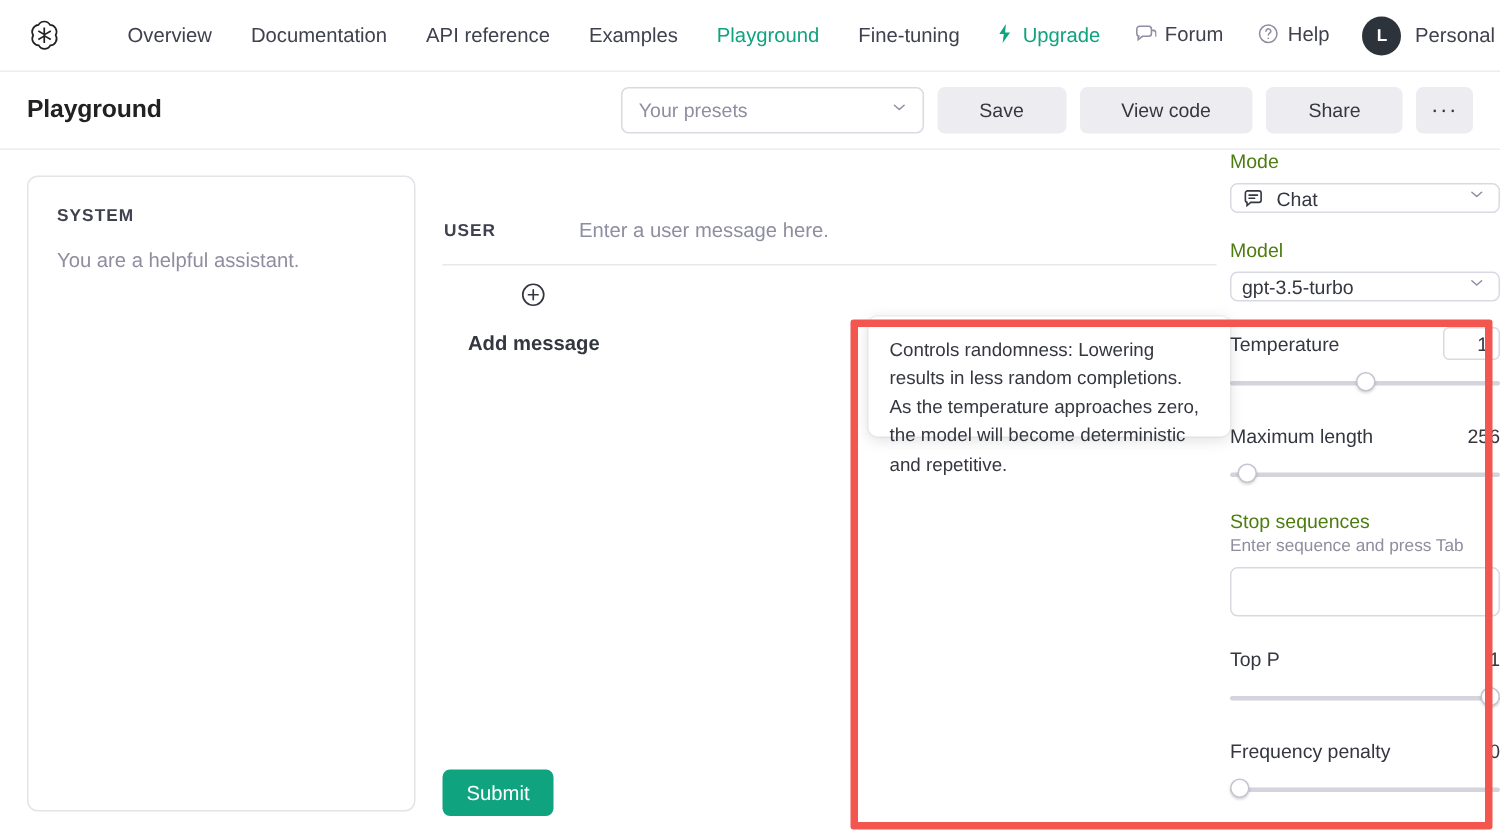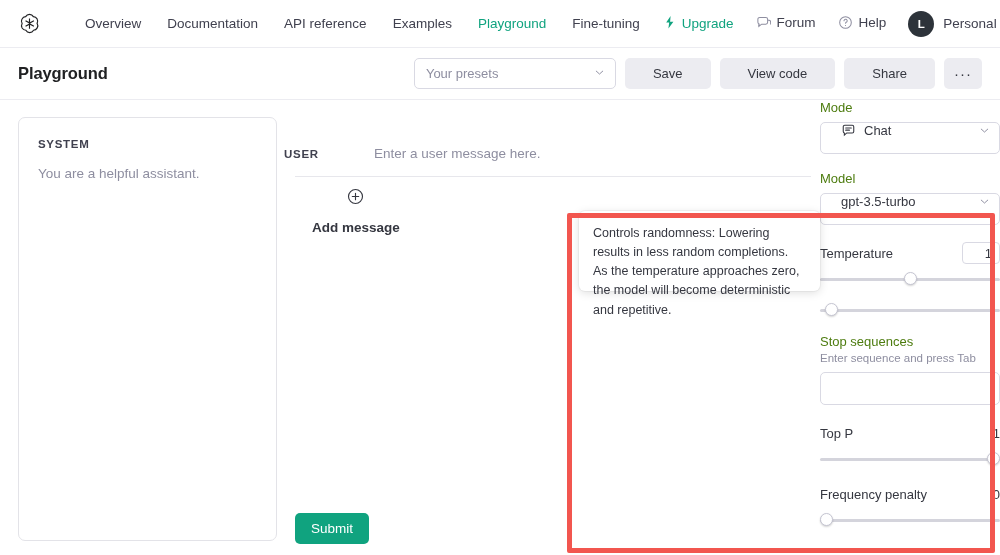--- a/index.html
+++ b/index.html
@@ -65,21 +65,21 @@
     border: 1px solid #e3e3e8; border-radius: 7px; background: #fff;
   }
   .system-label {
     margin: 20px 0 0 19px; font-size: 11.5px; font-weight: 700;
     letter-spacing: 0.7px; color: #40414f;
   }
   .system-text { margin: 14px 19px 0 19px; font-size: 13.5px; color: #8e8ea0; line-height: 1.45; }
 
   
   .msg-row {
-    position: absolute; left: 284px; top: 131px; width: 516px; height: 45px;
+    position: absolute; left: 296px; top: 131px; width: 516px; height: 45px;
     display: flex; align-items: center;
   }
   .msg-role { font-size: 11.5px; font-weight: 700; letter-spacing: 0.7px; color: #40414f; width: 90px; }
   .msg-ph { font-size: 13.5px; color: #8e8ea0; }
   .msg-divider { position: absolute; left: 295px; top: 176px; width: 516px; height: 1px; background: #e7e7ec; }
   .add-msg {
     position: absolute; left: 312px; top: 188px; display: flex; align-items: center; gap: 11px;
     cursor: pointer;
     flex-direction: column;
   }
@@ -91,22 +91,22 @@
     color: #fff; font-size: 13.5px; font-family: "Liberation Sans", sans-serif; cursor: pointer;
     display: flex; align-items: center;
   }
   .history-btn { cursor: pointer; display: flex; align-items: center; }
 
   
   .sidebar { position: absolute; left: 820px; top: 100px; width: 180px; height: 455px; }
   .side-label { font-size: 13px; color: #4d7c0f; }
   .side-block { margin-top: 0; }
   .select-box {
-    height: 32px; border: 1px solid #d9d9e3; border-radius: 5px; background: #fff;
-    display: flex; align-items: flex-start; padding: 0 8px 0 20px; margin-top: 7px; cursor: pointer;
+    height: 20px; border: 1px solid #d9d9e3; border-radius: 5px; background: #fff;
+    display: flex; align-items: center; padding: 0 8px 0 7px; margin-top: 7px; cursor: pointer;
   }
   .select-box .val { font-size: 13px; color: #353740; }
   .select-box .chev { margin-left: auto; }
   .select-icon { margin-right: 8px; display: flex; align-items: center; }
 
   .param { margin-top: 17px; text-align: center; }
   .param-head { display: flex; align-items: center; justify-content: space-between; height: 22px; }
   .param-name { font-size: 13px; color: #353740; }
   .param-val { font-size: 13px; color: #353740; }
   .param-val-box {
@@ -288,20 +288,24 @@
         <span class="param-name">Temperature</span>
         <span class="param-val-box">1</span>
       </div>
       <div class="slider">
         <div class="slider-track"></div>
         <div class="slider-thumb" id="thumb-0" style="left: calc(50% - 6.5px);"></div>
       </div>
     </div>
 
     <div class="param">
+      <div class="param-head">
+        <span class="param-name">Maximum length</span>
+        <span class="param-val">256</span>
+      </div>
       <div class="slider">
         <div class="slider-track"></div>
         <div class="slider-thumb" id="thumb-1" style="left: calc(3% - 0.39px);"></div>
       </div>
     </div>
 
     <div class="stop-seq">
       <div class="side-label">Stop sequences</div>
       <div class="stop-sub">Enter sequence and press Tab</div>
       <input class="stop-input" type="text" placeholder="" style="">

